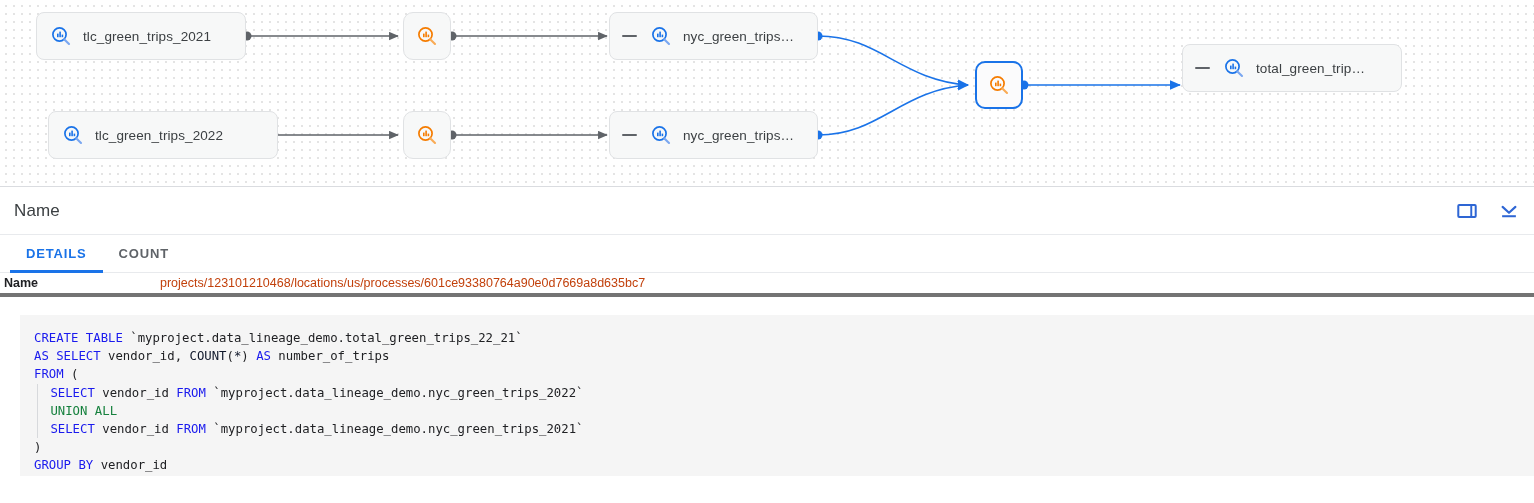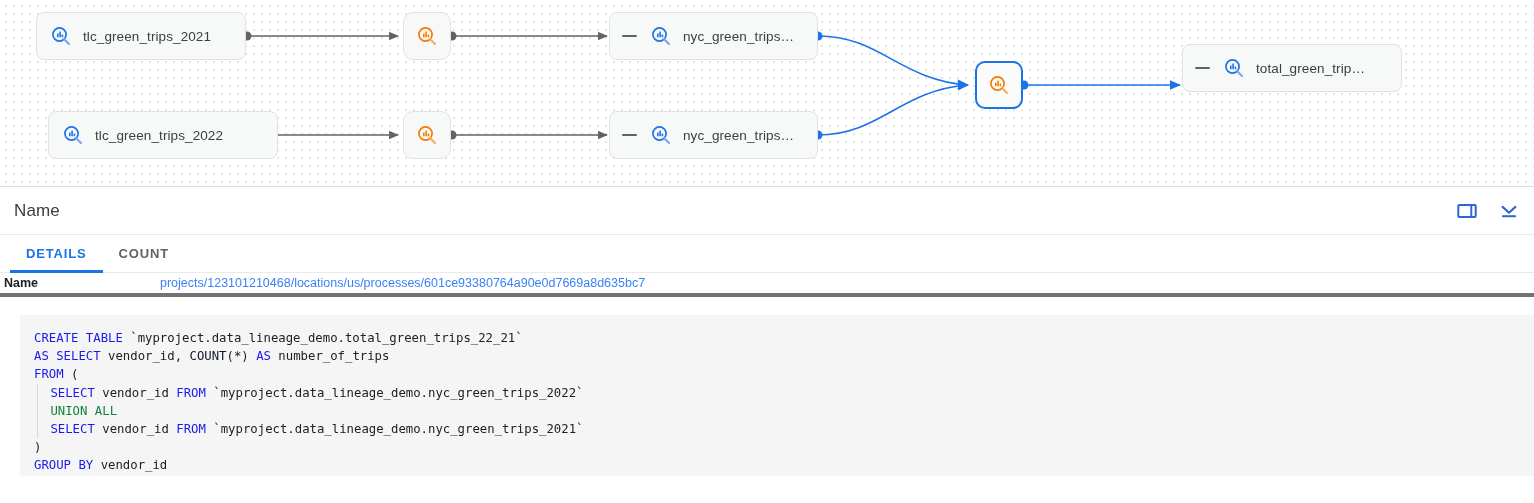--- a/index.html
+++ b/index.html
@@ -155,21 +155,21 @@
   }
   .detail-key {
     width: 148px;
     flex: none;
     font-size: 12.5px;
     font-weight: 700;
     color: #202124;
   }
   .detail-val {
     font-size: 12.5px;
-    color: #3b82f6;
+    color: #c2410c;
     white-space: nowrap;
     overflow: hidden;
     text-overflow: ellipsis;
   }
 
   
   #sql-block {
     margin-top: 18px;
     background: #f5f5f5;
     padding: 14px 0 14px 14px;

